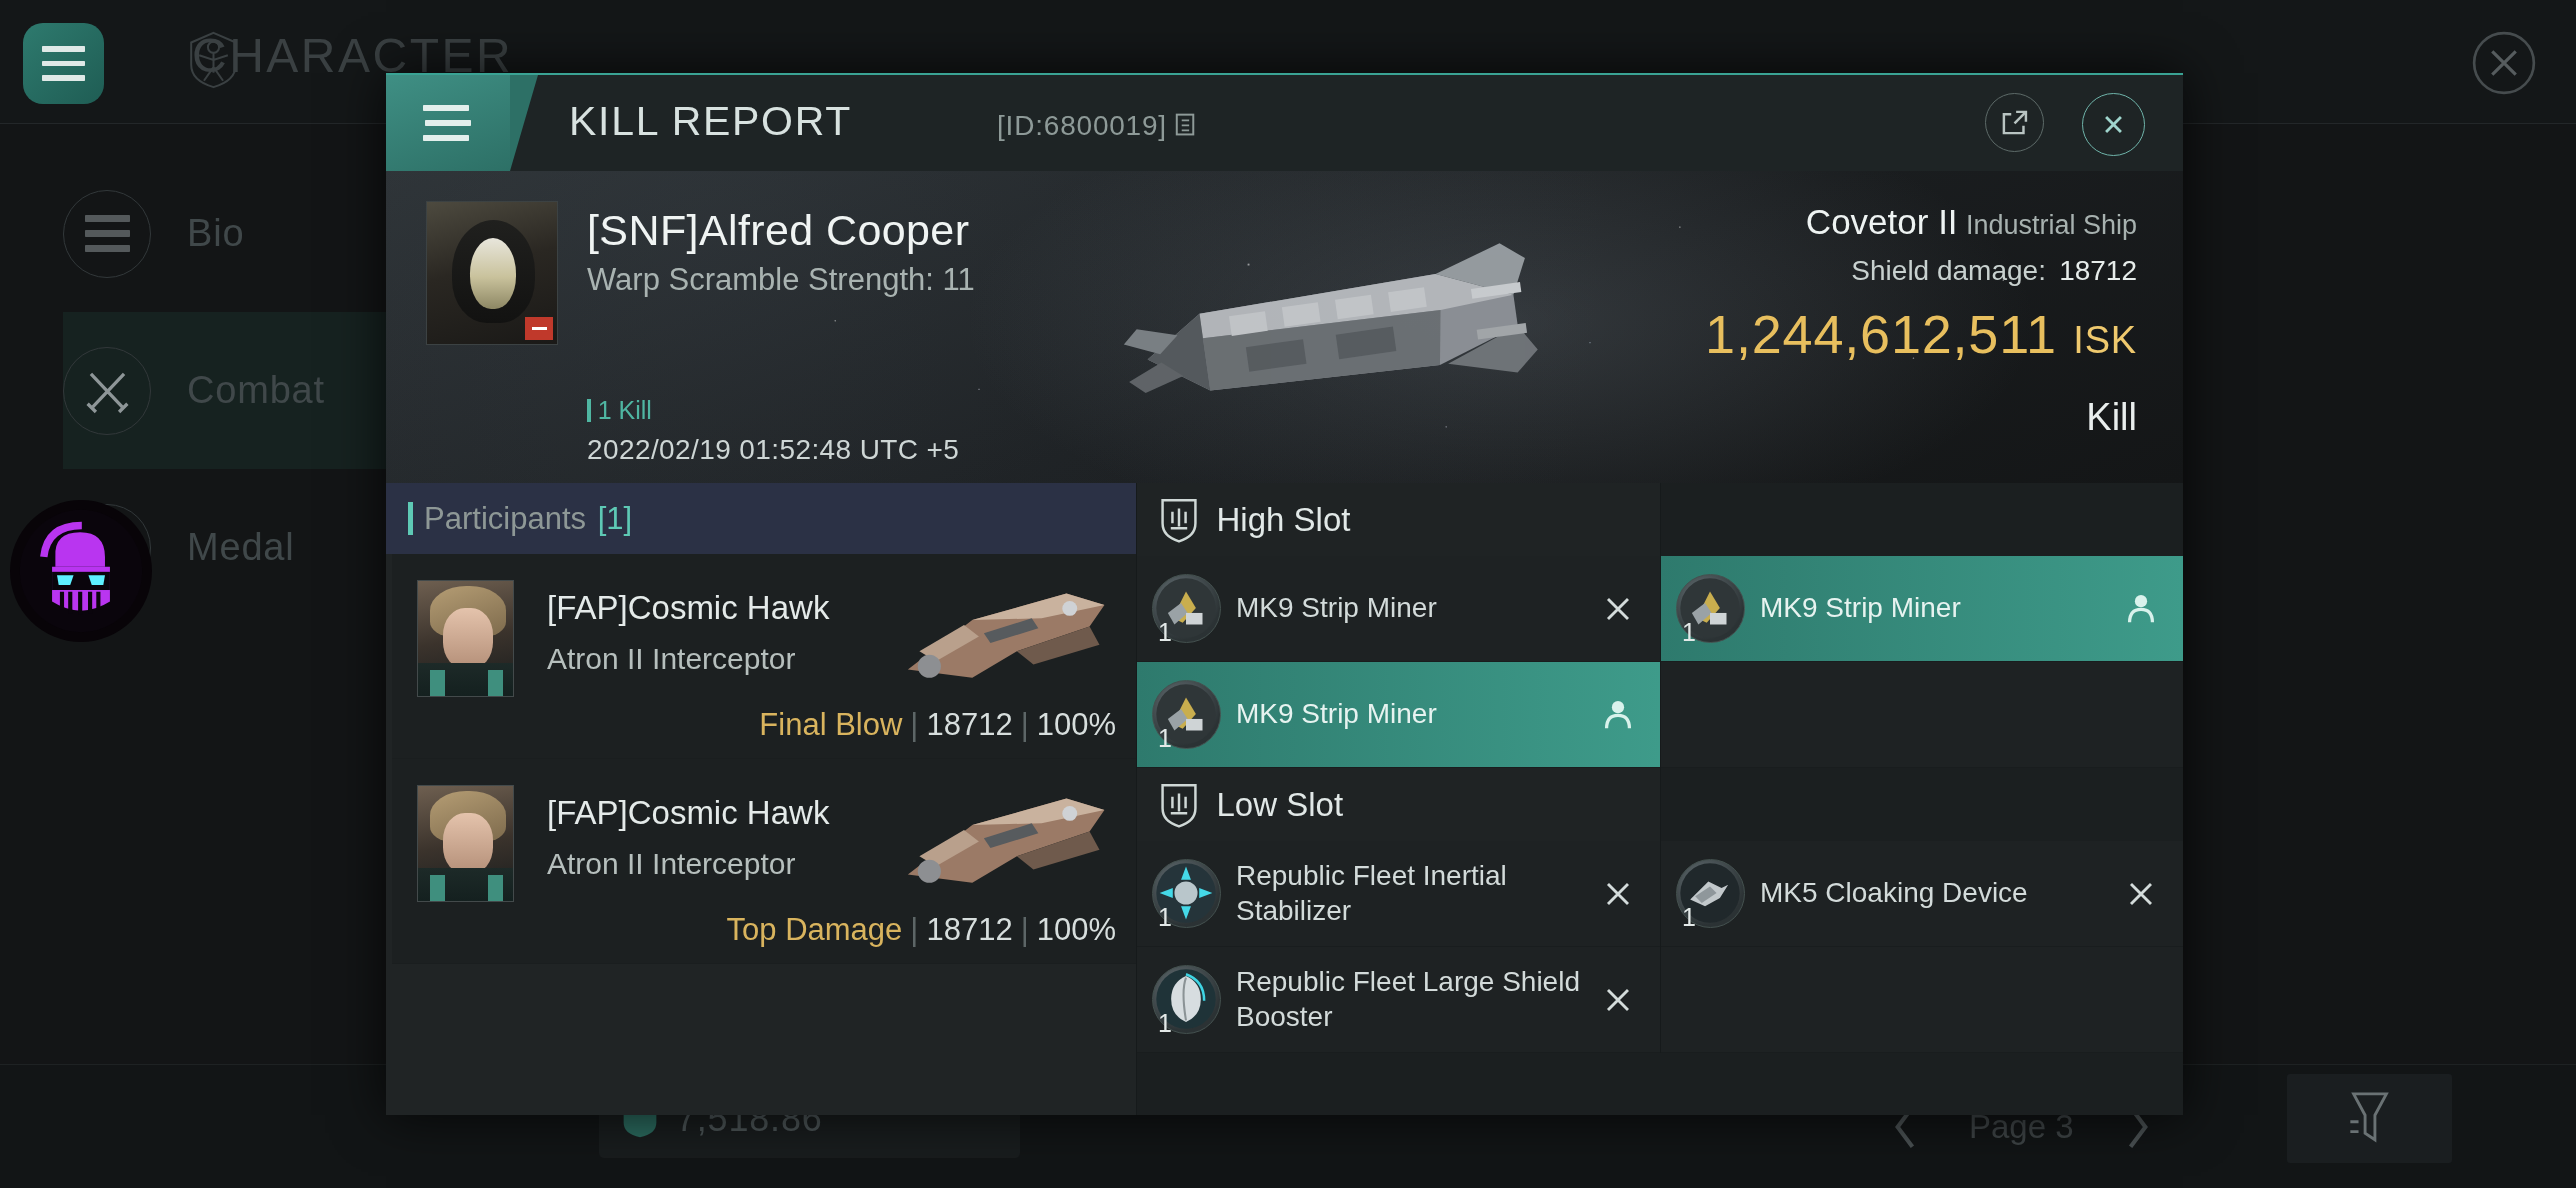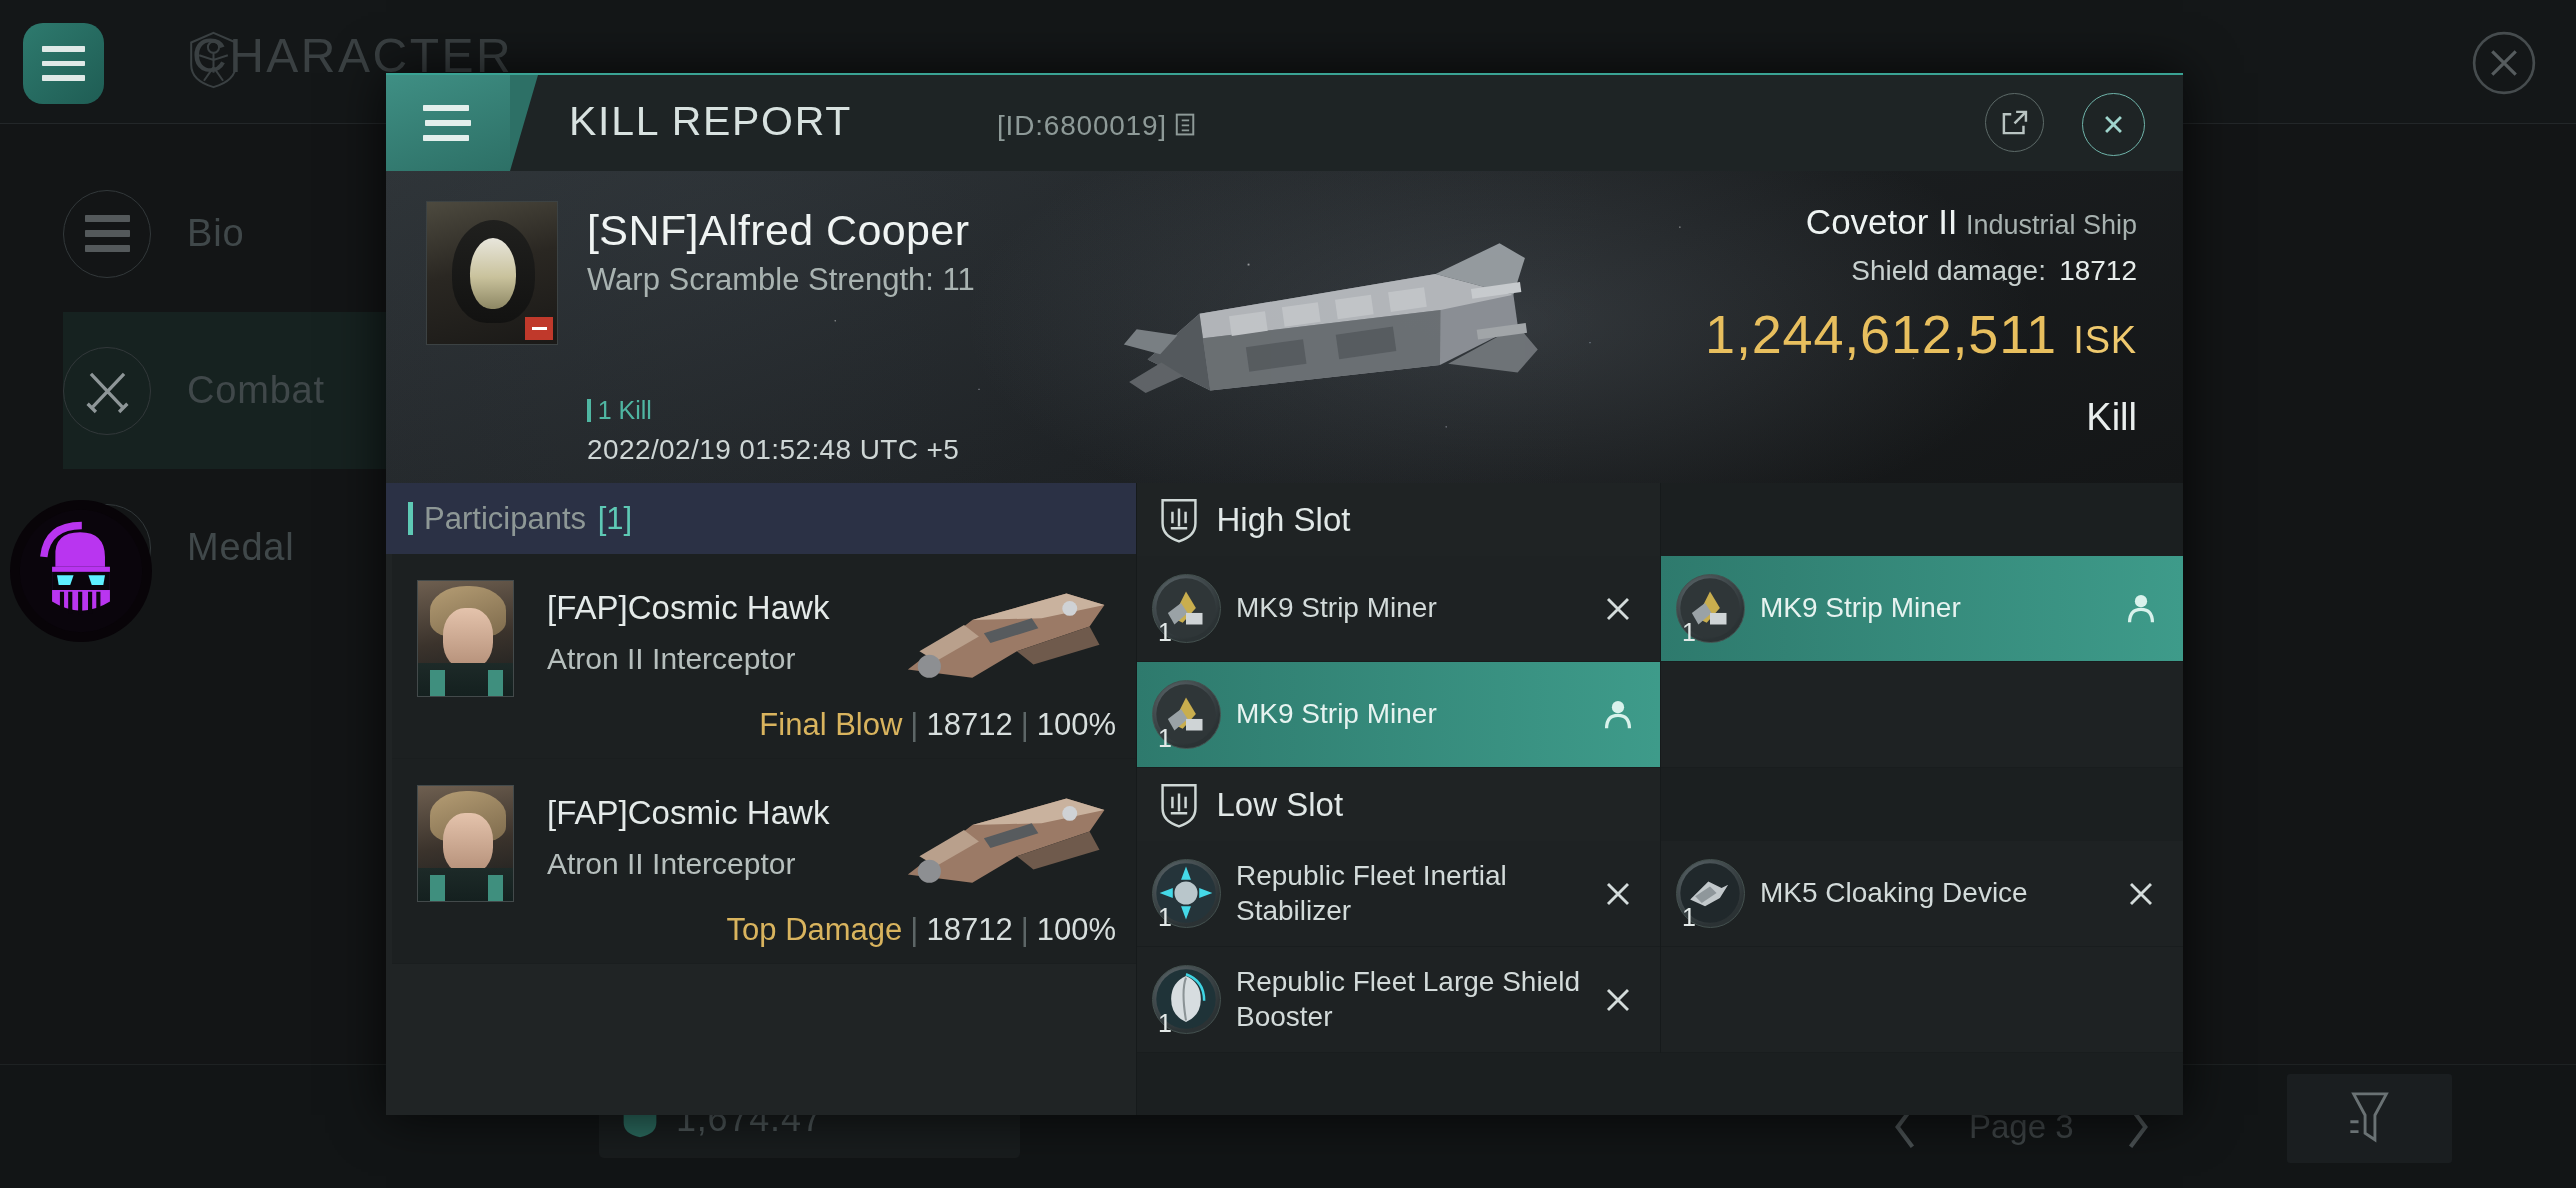--- a/index.html
+++ b/index.html
@@ -423,21 +423,21 @@
       <path d="M52 100 L52 122 M62 100 L62 126 M74 100 L74 128 M86 100 L86 126 M96 100 L96 122" stroke="#0a050c" stroke-width="5"></path>
     </svg>
   </div>
 
   <div id="bg-bottombar"></div>
 
   <div id="isk-pill">
     <svg width="36" height="41" viewBox="0 0 44 50">
       <path d="M22 2 L42 10 L42 30 Q42 44 22 48 Q2 44 2 30 L2 10 Z" fill="#2b6b5f"></path>
     </svg>
-    <span class="iskval">1,674.47</span>
+    <span class="iskval">7,518.86</span>
   </div>
 
   <div id="pager">
     <svg width="28" height="46" viewBox="0 0 34 56">
       <path d="M26 4 L8 28 L26 52" fill="none" stroke="#4a5153" stroke-width="5"></path>
     </svg>
     <span>Page 3</span>
     <svg width="28" height="46" viewBox="0 0 34 56">
       <path d="M8 4 L26 28 L8 52" fill="none" stroke="#4a5153" stroke-width="5"></path>
     </svg>

